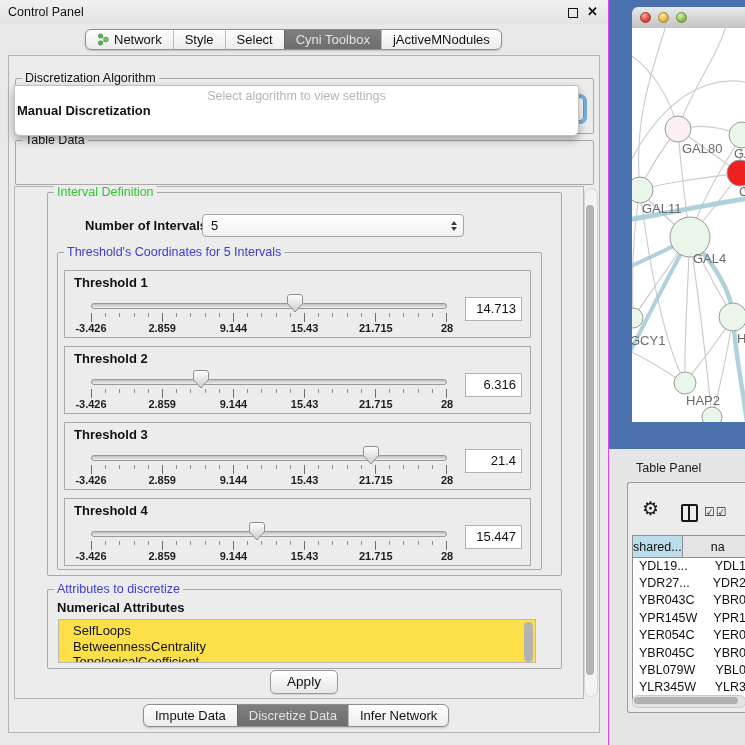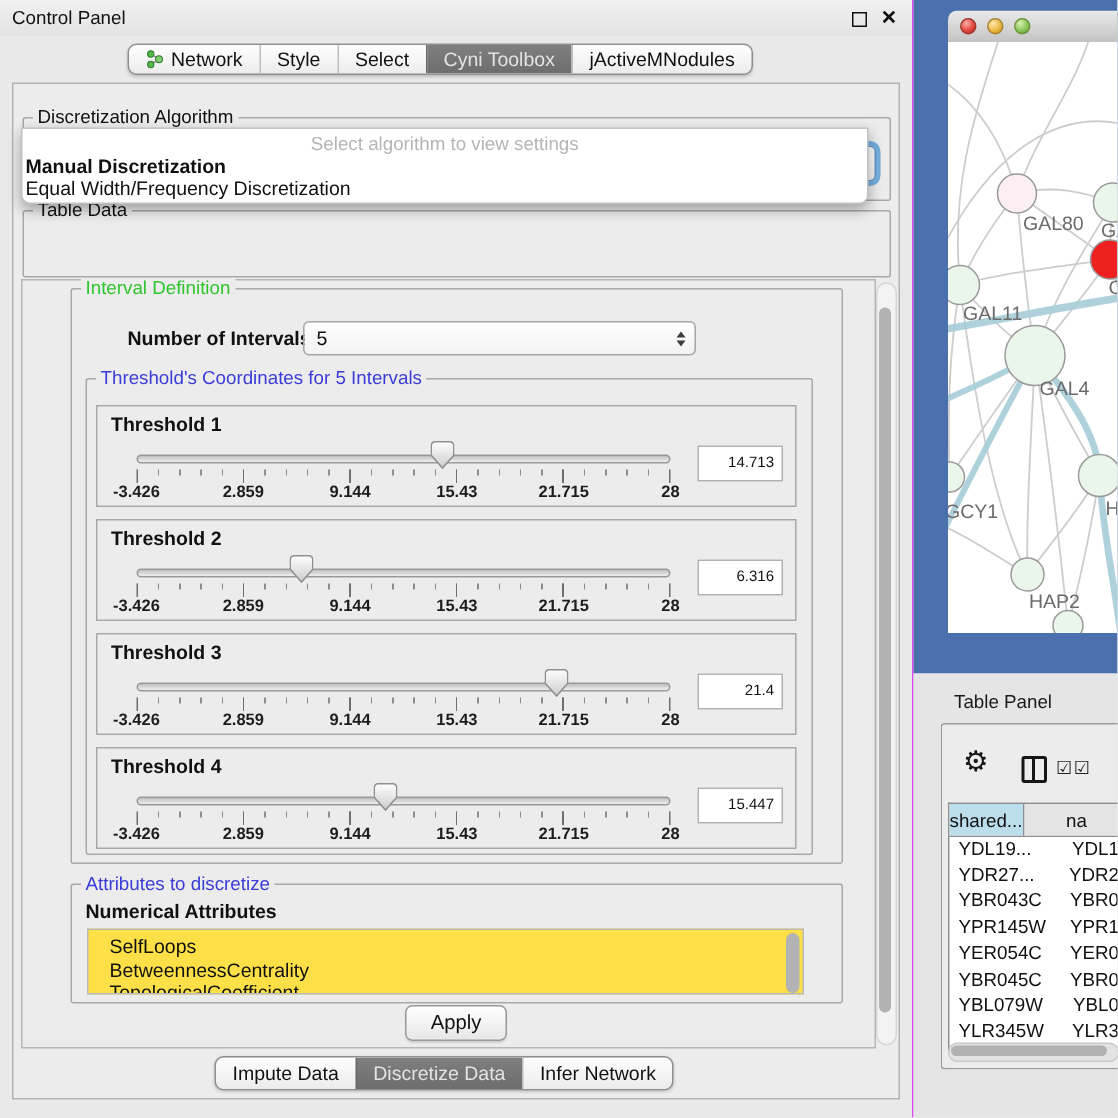--- a/index.html
+++ b/index.html
@@ -1,19 +1,19 @@
 <!DOCTYPE html>
 <html><head>
 <meta charset="utf-8">
 <style>
   html,body{margin:0;padding:0}
   body{width:745px;height:745px;position:relative;background:#e8e8e8;
        font-family:"Liberation Sans",sans-serif;color:#111;overflow:hidden}
   
-  .left-window{position:absolute;left:0;top:0;width:608px;height:745px;background:#e9e9e9;border-right:1px solid #d946ef}
+  .left-window{position:absolute;left:0;top:0;width:608px;height:745px;background:#e9e9e9;border-right:6px solid #d946ef}
   .cp-titlebar{position:absolute;left:0;top:0;width:608px;height:24px;background:linear-gradient(#f1f1f1,#e3e3e3)}
   .cp-title{position:absolute;left:8px;top:5px;font-size:12.5px}
   .win-float{position:absolute;right:30px;top:8px;width:8px;height:8px;border:1.5px solid #111;background:transparent}
   .win-close{position:absolute;right:10px;top:4px;font-size:13px;font-weight:bold}
   
   .segmented{position:absolute;display:flex;border:1px solid #8f8f8f;border-radius:6px;overflow:hidden;
              background:linear-gradient(#fefefe,#ececec);box-shadow:0 1px 2px rgba(0,0,0,.18)}
   .seg{display:flex;align-items:center;justify-content:center;font-size:13px;padding:0 11px;white-space:nowrap}
   .seg + .seg{border-left:1px solid #bdbdbd}
   .seg.sel{background:linear-gradient(#7f7f7f,#6d6d6d);color:#e3e3e3;border-left-color:#666}
@@ -57,21 +57,21 @@
          background:linear-gradient(#bfbfbf,#efefef)}
   .thumb-wrap{position:absolute;top:23px;width:16px;height:19px}
   .ticks{position:absolute;left:0;top:42px;width:356px;height:9px}
   .tmin{position:absolute;left:0;top:0;width:356px;height:4px;
         background:repeating-linear-gradient(90deg,#8d8d8d 0,#8d8d8d 1px,transparent 1px,transparent 14.2px)}
   .tmaj{position:absolute;left:0;top:0;width:356px;height:9px;
         background:repeating-linear-gradient(90deg,#6f6f6f 0,#6f6f6f 1px,transparent 1px,transparent 71px)}
   .tick-labels{position:absolute;left:0;top:51px;width:356px;height:12px;font-size:11px;font-weight:bold;color:#1d1d1d}
   .tick-labels span{position:absolute;transform:translateX(-50%);white-space:nowrap}
   .thr-value{position:absolute;right:8px;top:26px;width:50px;height:22px;background:#fff;border:1px solid #b0b0b0;
-             font-size:10px;text-align:right;line-height:22px;padding-right:5px}
+             font-size:13px;text-align:right;line-height:22px;padding-right:5px}
   
   #attr-sub{position:absolute;left:57px;top:600px;font-size:13px;font-weight:bold}
   #attr-list{position:absolute;left:58px;top:619px;width:478px;height:44px;background:#fde047;border:1px solid #b9b9b9;
              overflow:hidden;padding:3px 0 0 14px;box-sizing:border-box}
   .attr-item{font-size:13px;line-height:15.5px}
   .mini-thumb{position:absolute;right:2px;top:2px;width:9px;height:40px;background:#b3b3b3;border-radius:5px}
   #apply-btn{position:absolute;left:270px;top:670px;width:66px;height:22px;border:1px solid #9a9a9a;border-radius:5px;
              background:linear-gradient(#ffffff,#e7e7e7);font-size:13.5px;text-align:center;line-height:21px;box-shadow:0 1px 1px rgba(0,0,0,.12)}
   
   #blue-frame{position:absolute;left:609px;top:0;width:136px;height:449px;background:#4a71ad}
@@ -163,21 +163,20 @@
       </span>
   </div>
 
   <div class="groupbox" id="grp-table-data" style="left:15px;top:140px;width:577px;height:43px">
     <span class="gtitle">Table Data</span>
   </div>
 
   <div id="alg-popup">
     <div class="popup-hint">Select algorithm to view settings</div>
     <div class="popup-item" id="popup-item-0">Manual Discretization</div>
-    <div class="popup-item" id="popup-item-1">Equal Width/Frequency Discretization</div>
   </div>
 
   <div id="viewport"></div>
   <div id="main-scroll">
       <i></i>
     </div>
 
   <div class="groupbox" id="grp-interval" style="left:47px;top:192px;width:513px;height:382px">
     <span class="gtitle green">Interval Definition</span>
   </div>

